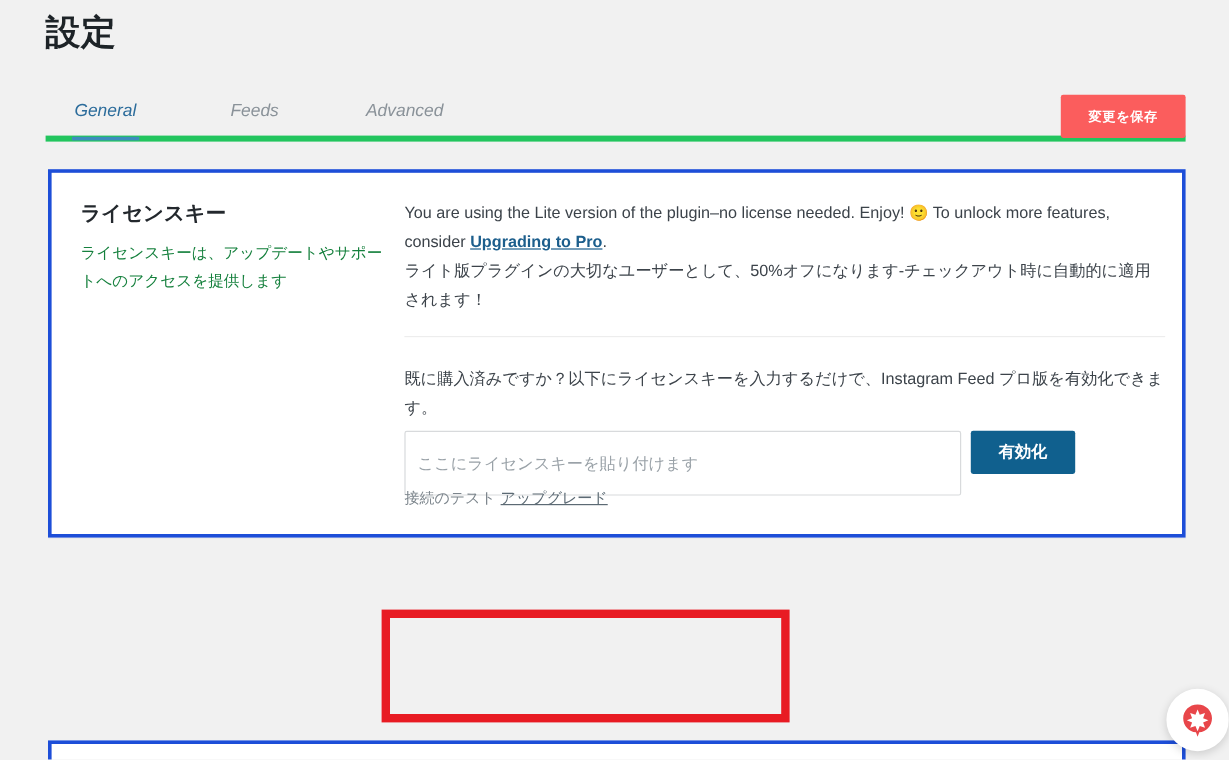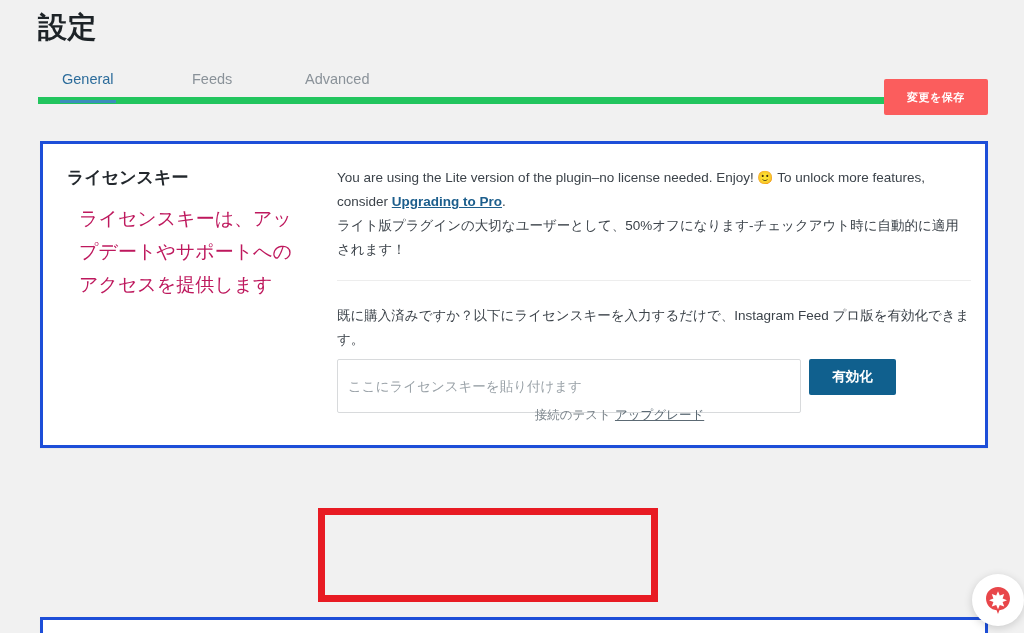--- a/index.html
+++ b/index.html
@@ -40,25 +40,26 @@
     font-size: 29px;
     font-weight: bold;
     letter-spacing: 0.5px;
     color: #1d2327;
     margin: 0;
   }
 
   .tabs-bar {
     position: absolute;
     left: 38px;
-    top: 64px;
+    top: 78px;
     width: 950px;
     height: 40px;
-    border-bottom: 7px solid #22c55e;
-    box-sizing: border-box;
+    border-bottom: 5px solid #22c55e;
+    box-sizing: border-box;
+    font-style: italic;
   }
   .tab {
     position: absolute;
     top: 0;
     height: 39px;
     line-height: 30px;
     font-size: 14.5px;
     color: #8a9299;
     cursor: pointer;
     box-sizing: border-box;
@@ -110,24 +111,24 @@
     width: 255px;
   }
   .section-heading {
     font-size: 17px;
     font-weight: bold;
     color: #23282d;
     margin: 0 0 10px 0;
     line-height: 1.4;
   }
   .section-desc {
-    font-size: 19px;
+    font-size: 13px;
     line-height: 1.75;
-    color: #be185d;
-    margin: 12px;
+    color: #15803d;
+    margin: 0;
   }
 
   .col-right {
     position: absolute;
     left: 294px;
     top: 22px;
     width: 634px;
   }
 
   .lite-note {
@@ -208,21 +209,21 @@
     font-weight: bold;
     cursor: pointer;
     font-family: inherit;
   }
 
   .sub-links {
     position: absolute;
     left: 294px;
     top: 263px;
     width: 565px;
-    text-align: center;
+    text-align: left;
     font-size: 12.5px;
     color: #7c858c;
   }
   .sub-links .plain { color: #7c858c; }
   .sub-links .link-underline {
     color: #5c6a74;
     text-decoration: underline;
     margin-left: 4px;
     cursor: pointer;
   }

